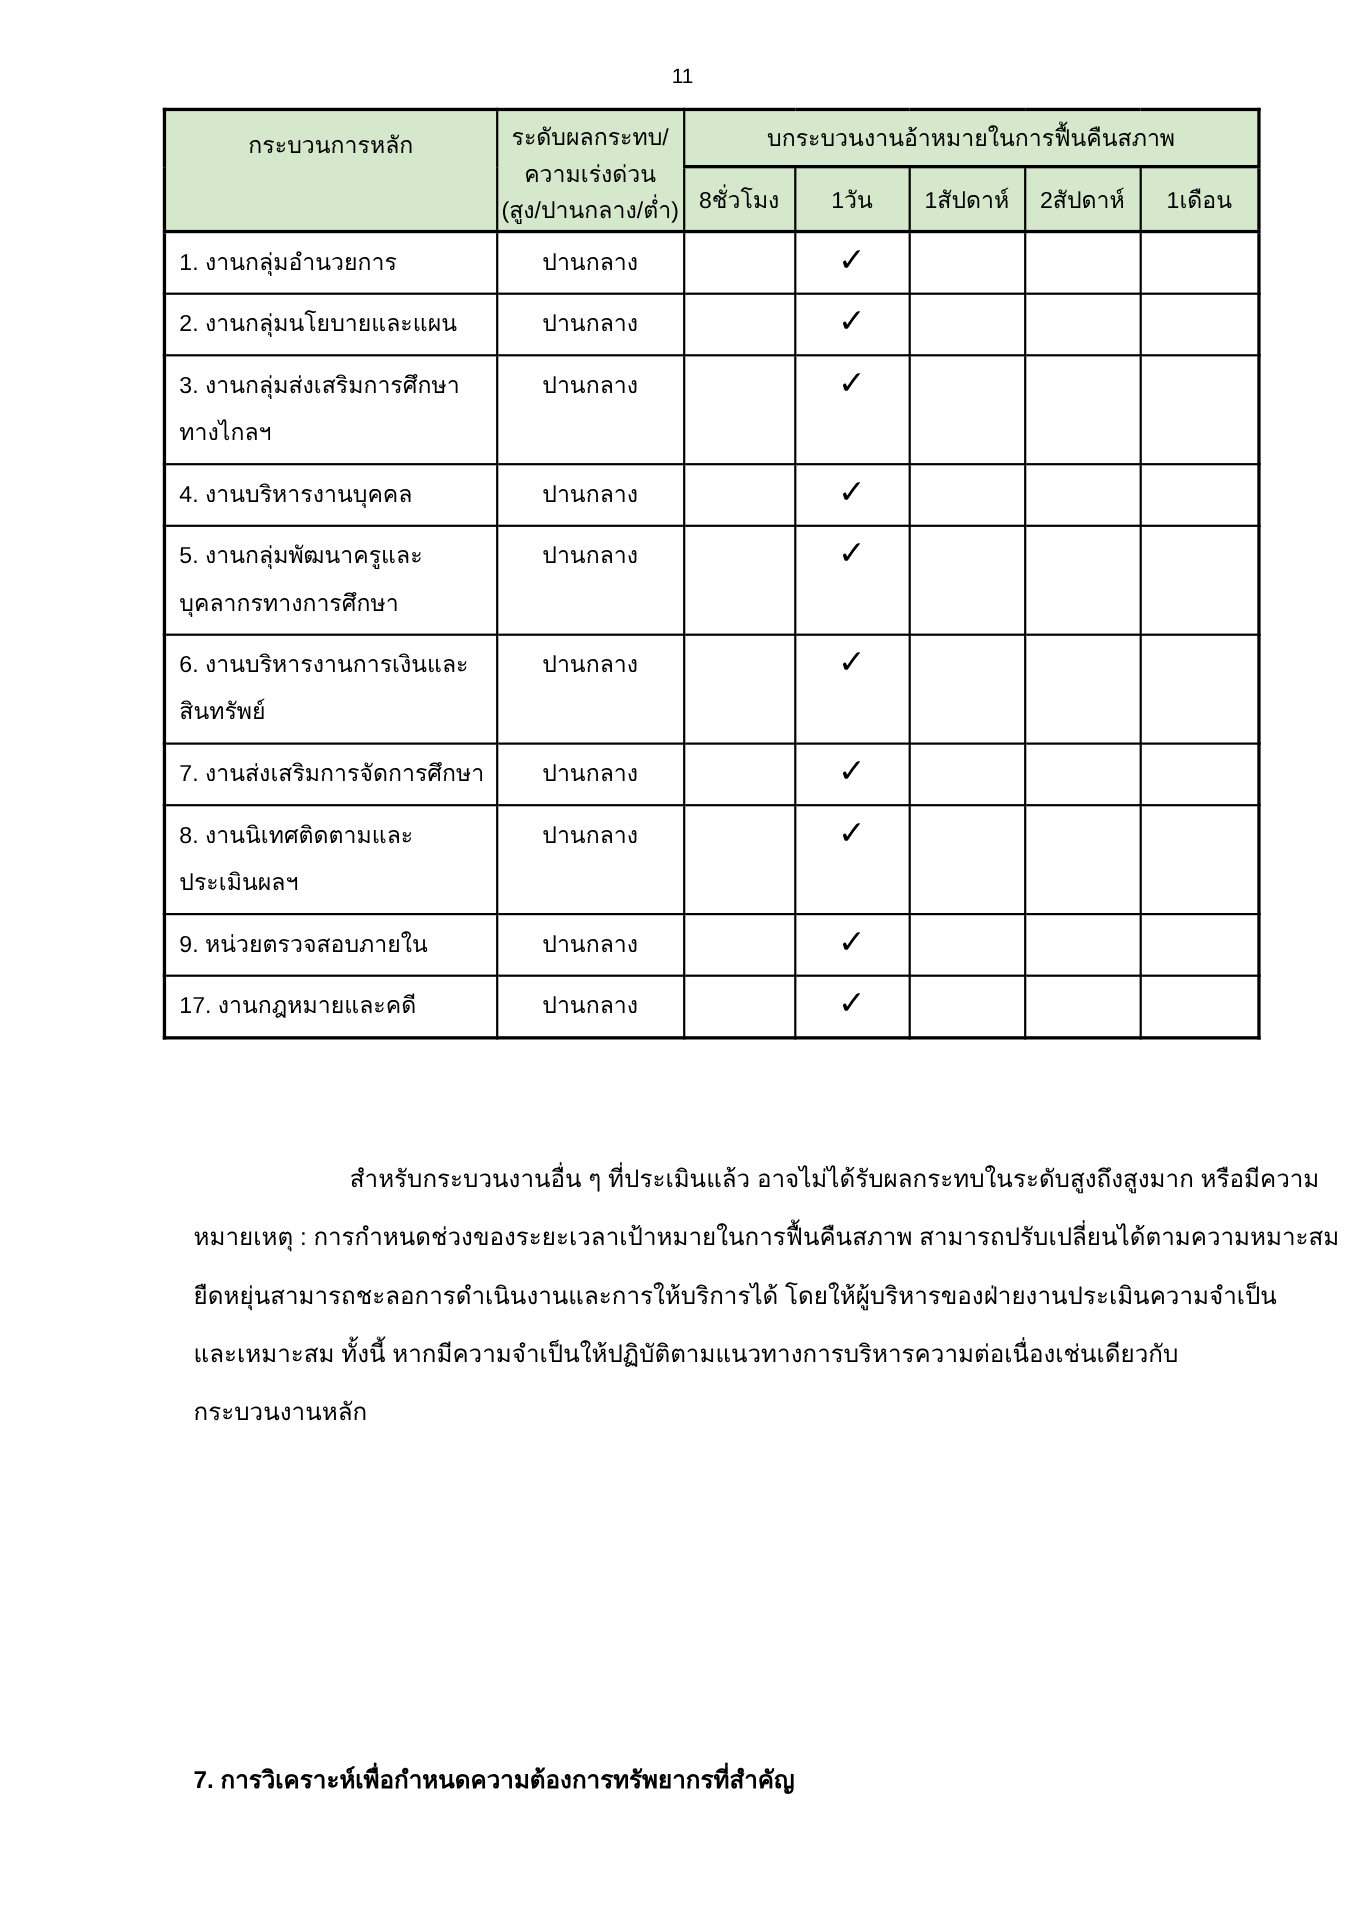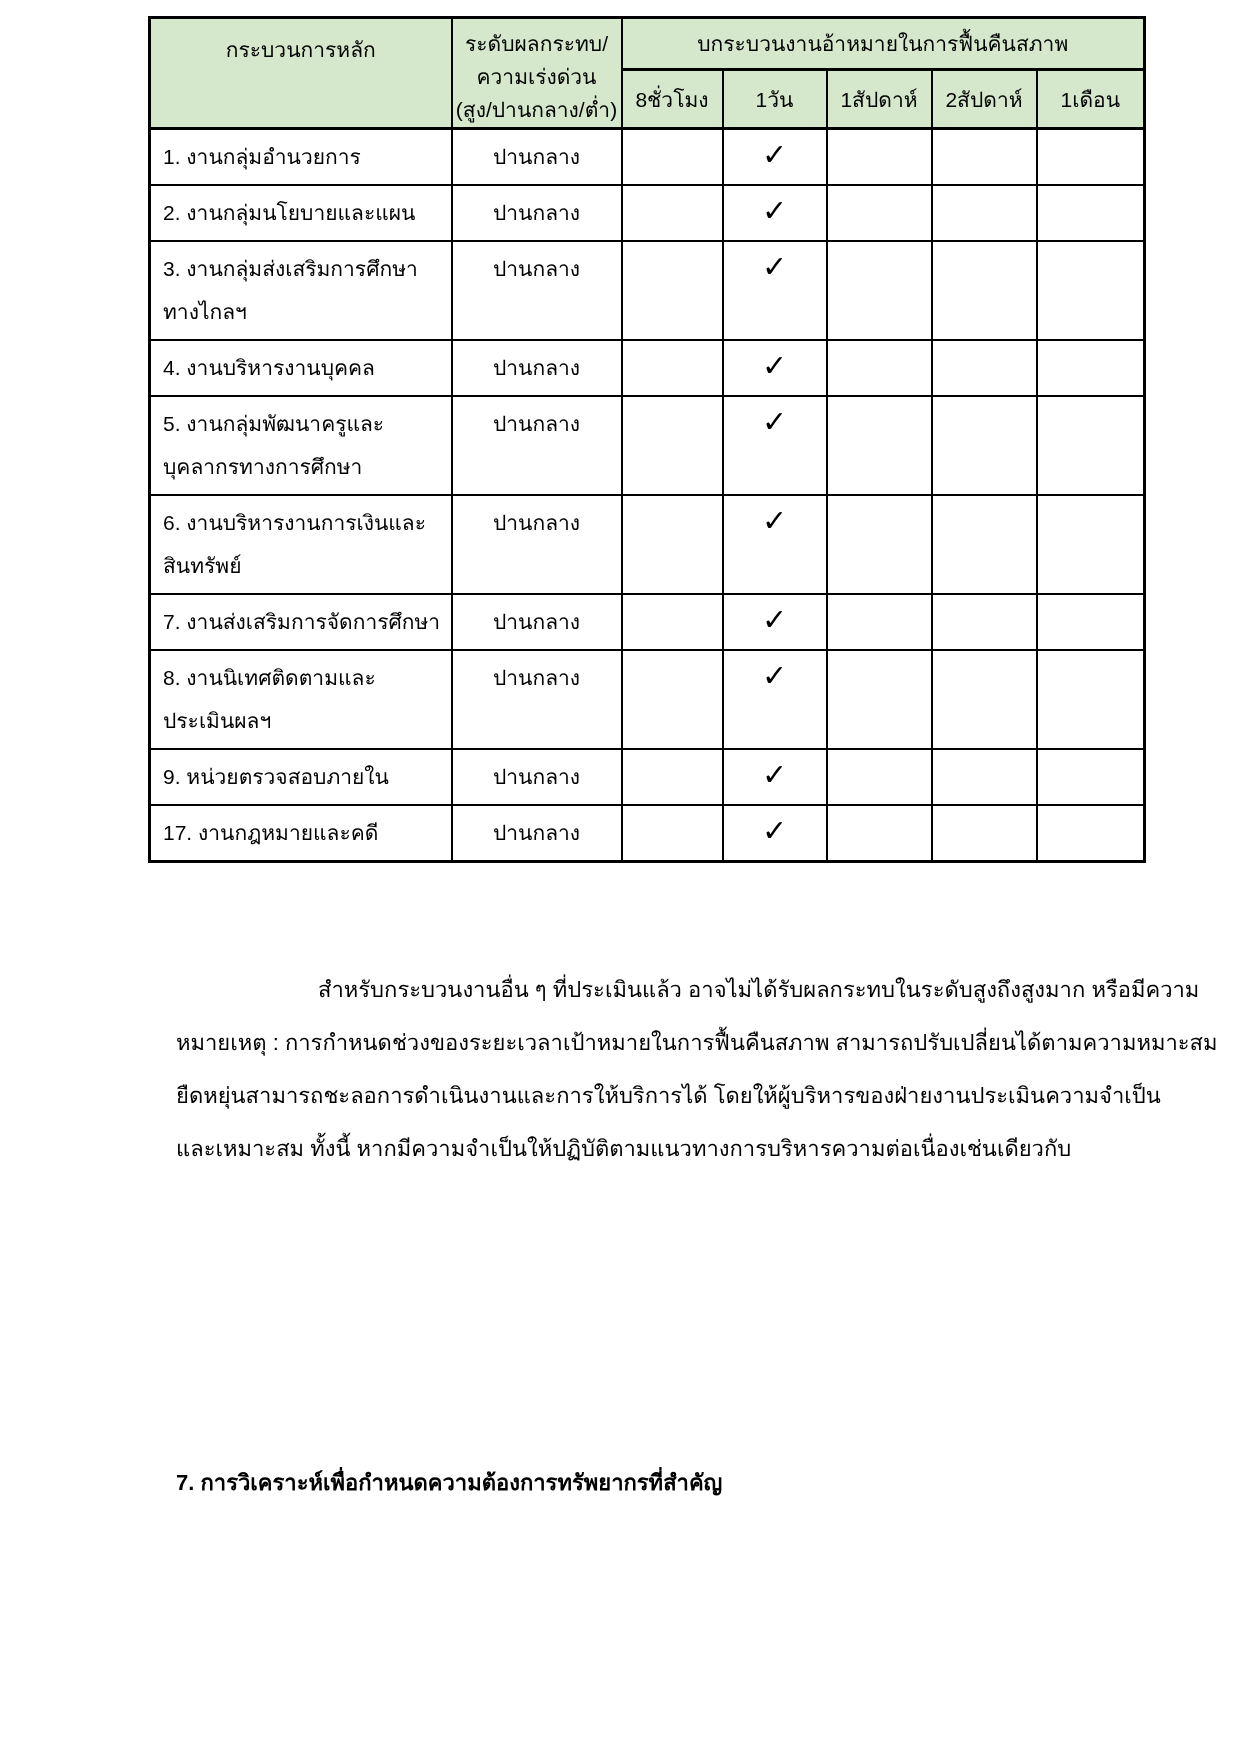--- a/index.html
+++ b/index.html
@@ -101,20 +101,21 @@
     font-weight: bold;
     font-size: 22px;
     white-space: nowrap;
   }
 </style>
 </head>
 <body>
 
 <div class="page">
 
+  <div class="page-number">11</div>
 
   <table class="process-table">
     <colgroup>
       <col style="width:302px">
       <col style="width:170px">
       <col style="width:101px">
       <col style="width:104px">
       <col style="width:105px">
       <col style="width:105px">
       <col style="width:108px">
@@ -233,17 +234,18 @@
           <td class="cell-time"></td>
         </tr>
       </tbody>
   </table>
 
   <div class="note">
     <div class="note-line indent">สำหรับกระบวนงานอื่น ๆ ที่ประเมินแล้ว อาจไม่ได้รับผลกระทบในระดับสูงถึงสูงมาก หรือมีความ</div>
     <div class="note-line">หมายเหตุ : การกำหนดช่วงของระยะเวลาเป้าหมายในการฟื้นคืนสภาพ สามารถปรับเปลี่ยนได้ตามความหมาะสม</div>
     <div class="note-line">ยืดหยุ่นสามารถชะลอการดำเนินงานและการให้บริการได้ โดยให้ผู้บริหารของฝ่ายงานประเมินความจำเป็น</div>
     <div class="note-line">และเหมาะสม ทั้งนี้ หากมีความจำเป็นให้ปฏิบัติตามแนวทางการบริหารความต่อเนื่องเช่นเดียวกับ</div>
+    <div class="note-line">กระบวนงานหลัก</div>
   </div>
 
   <div class="section-heading">7. การวิเคราะห์เพื่อกำหนดความต้องการทรัพยากรที่สำคัญ</div>
 
 </div>
 
 </body></html>

